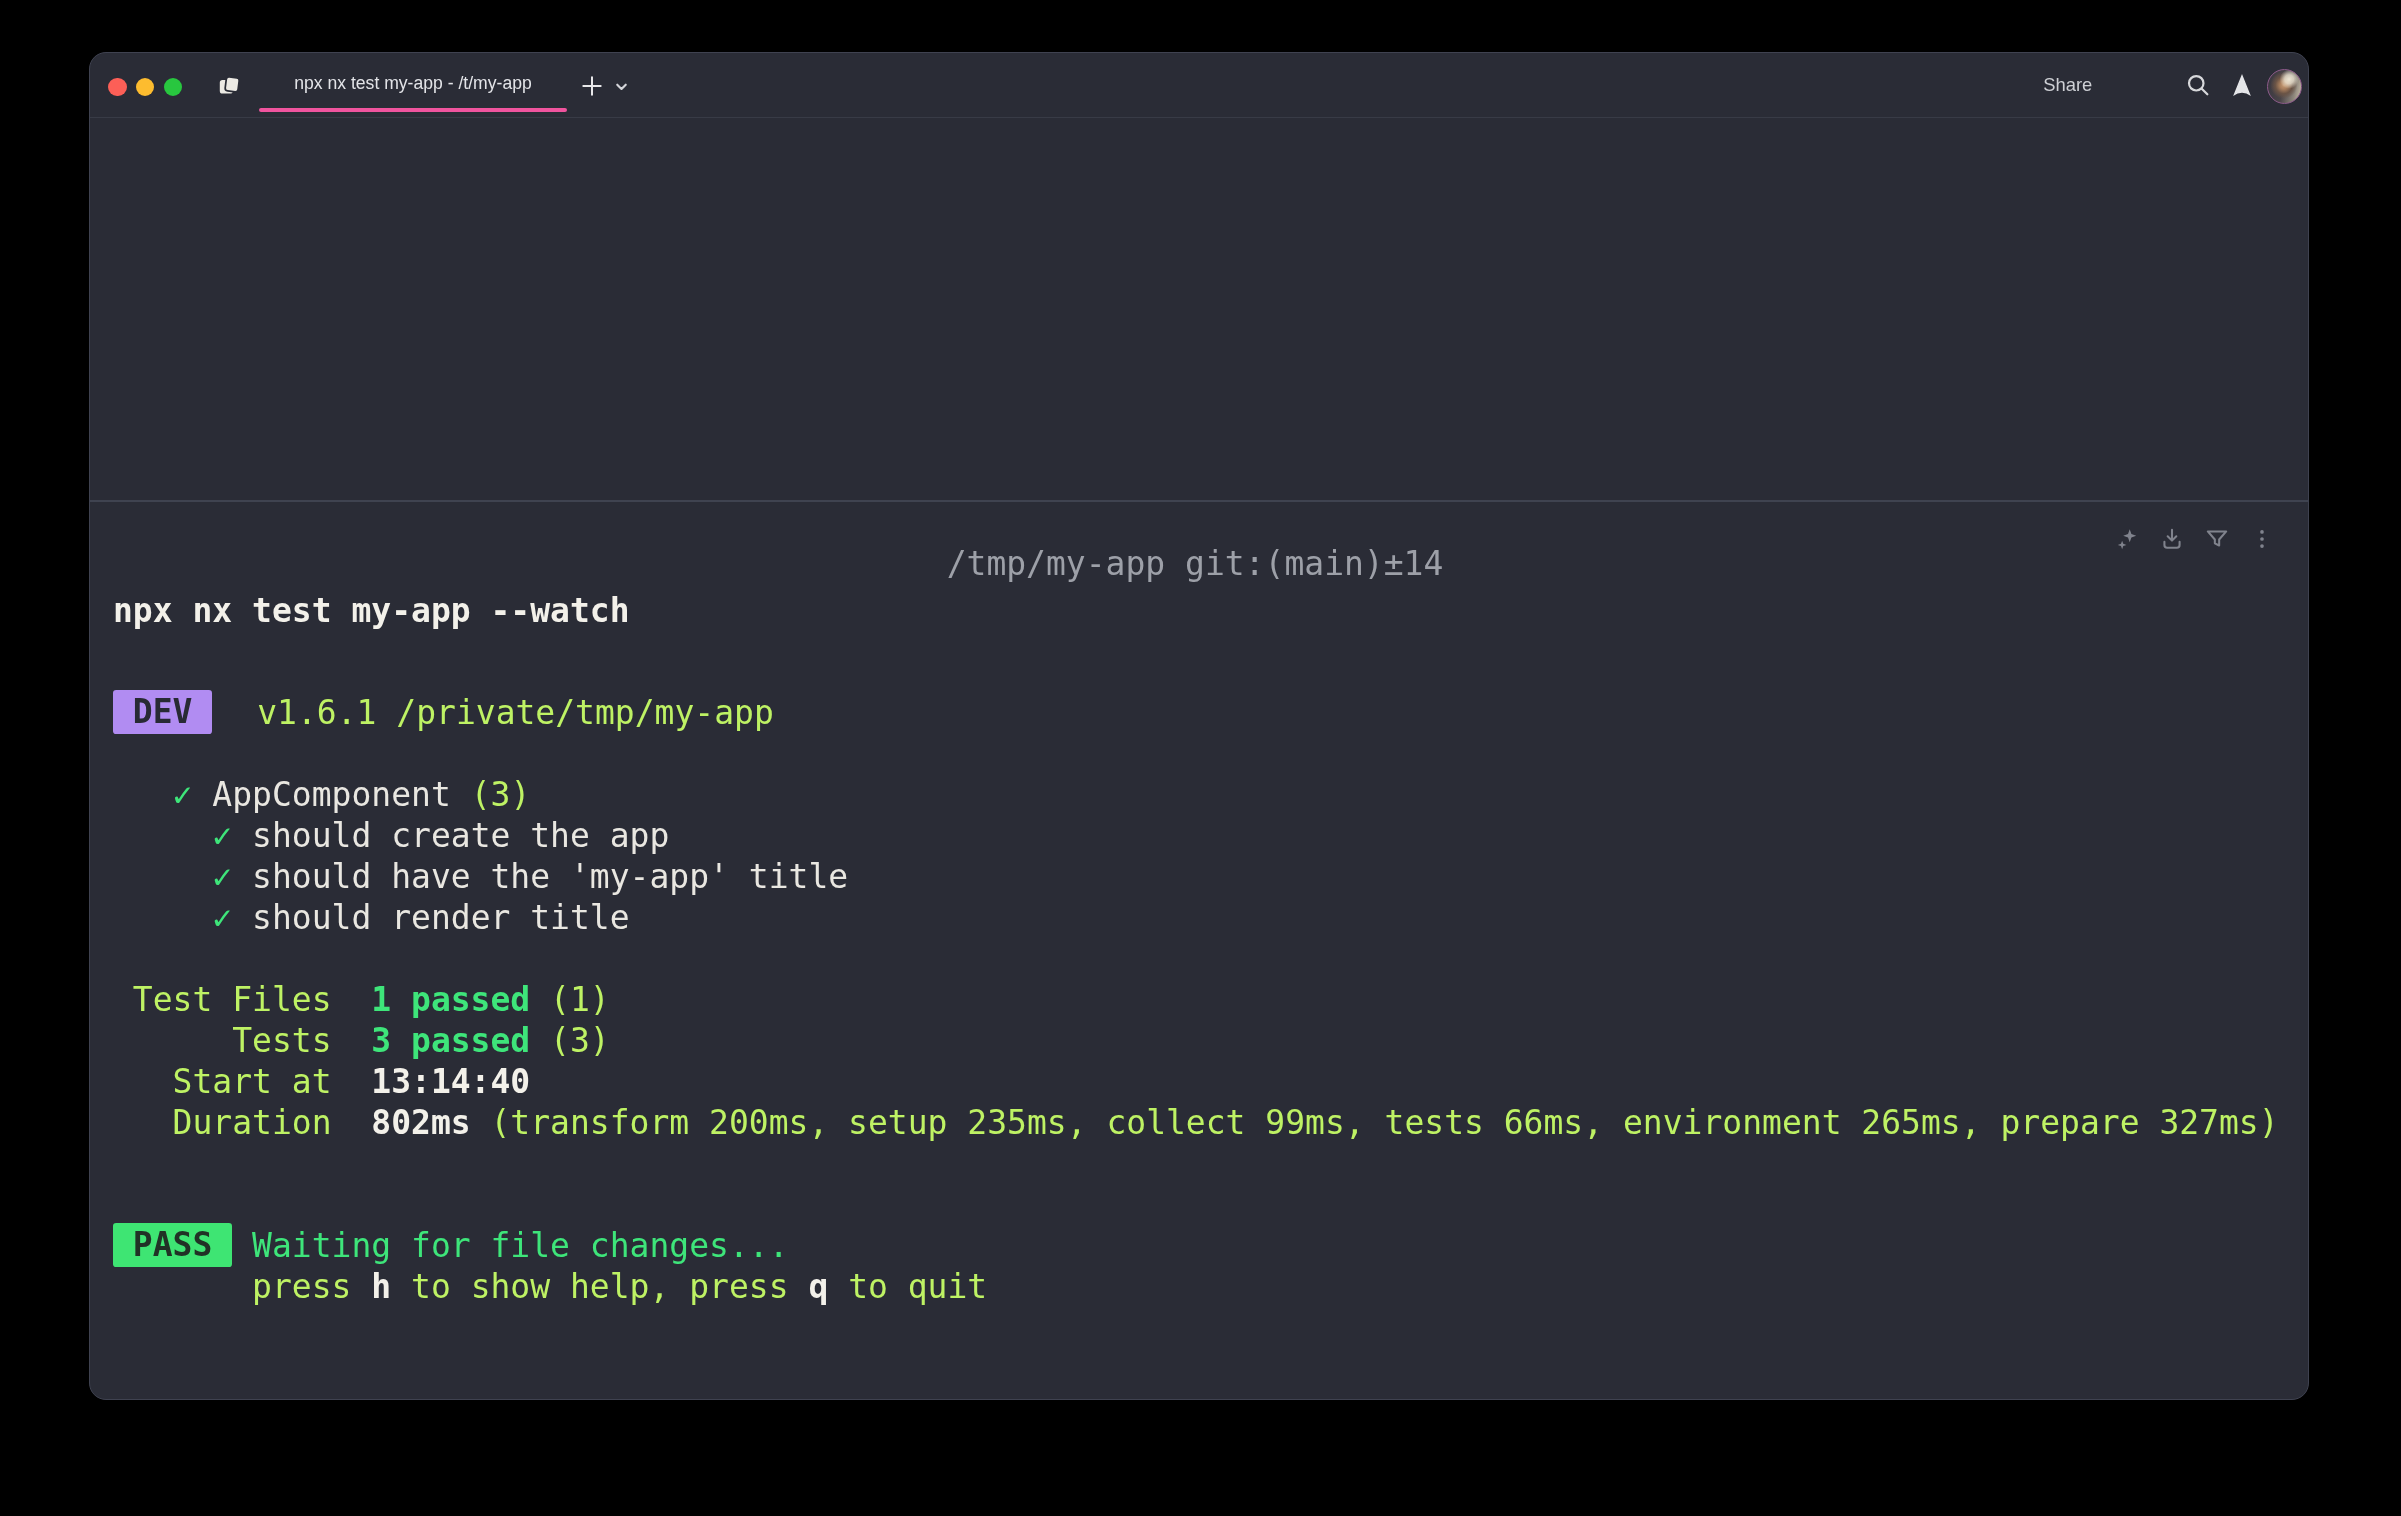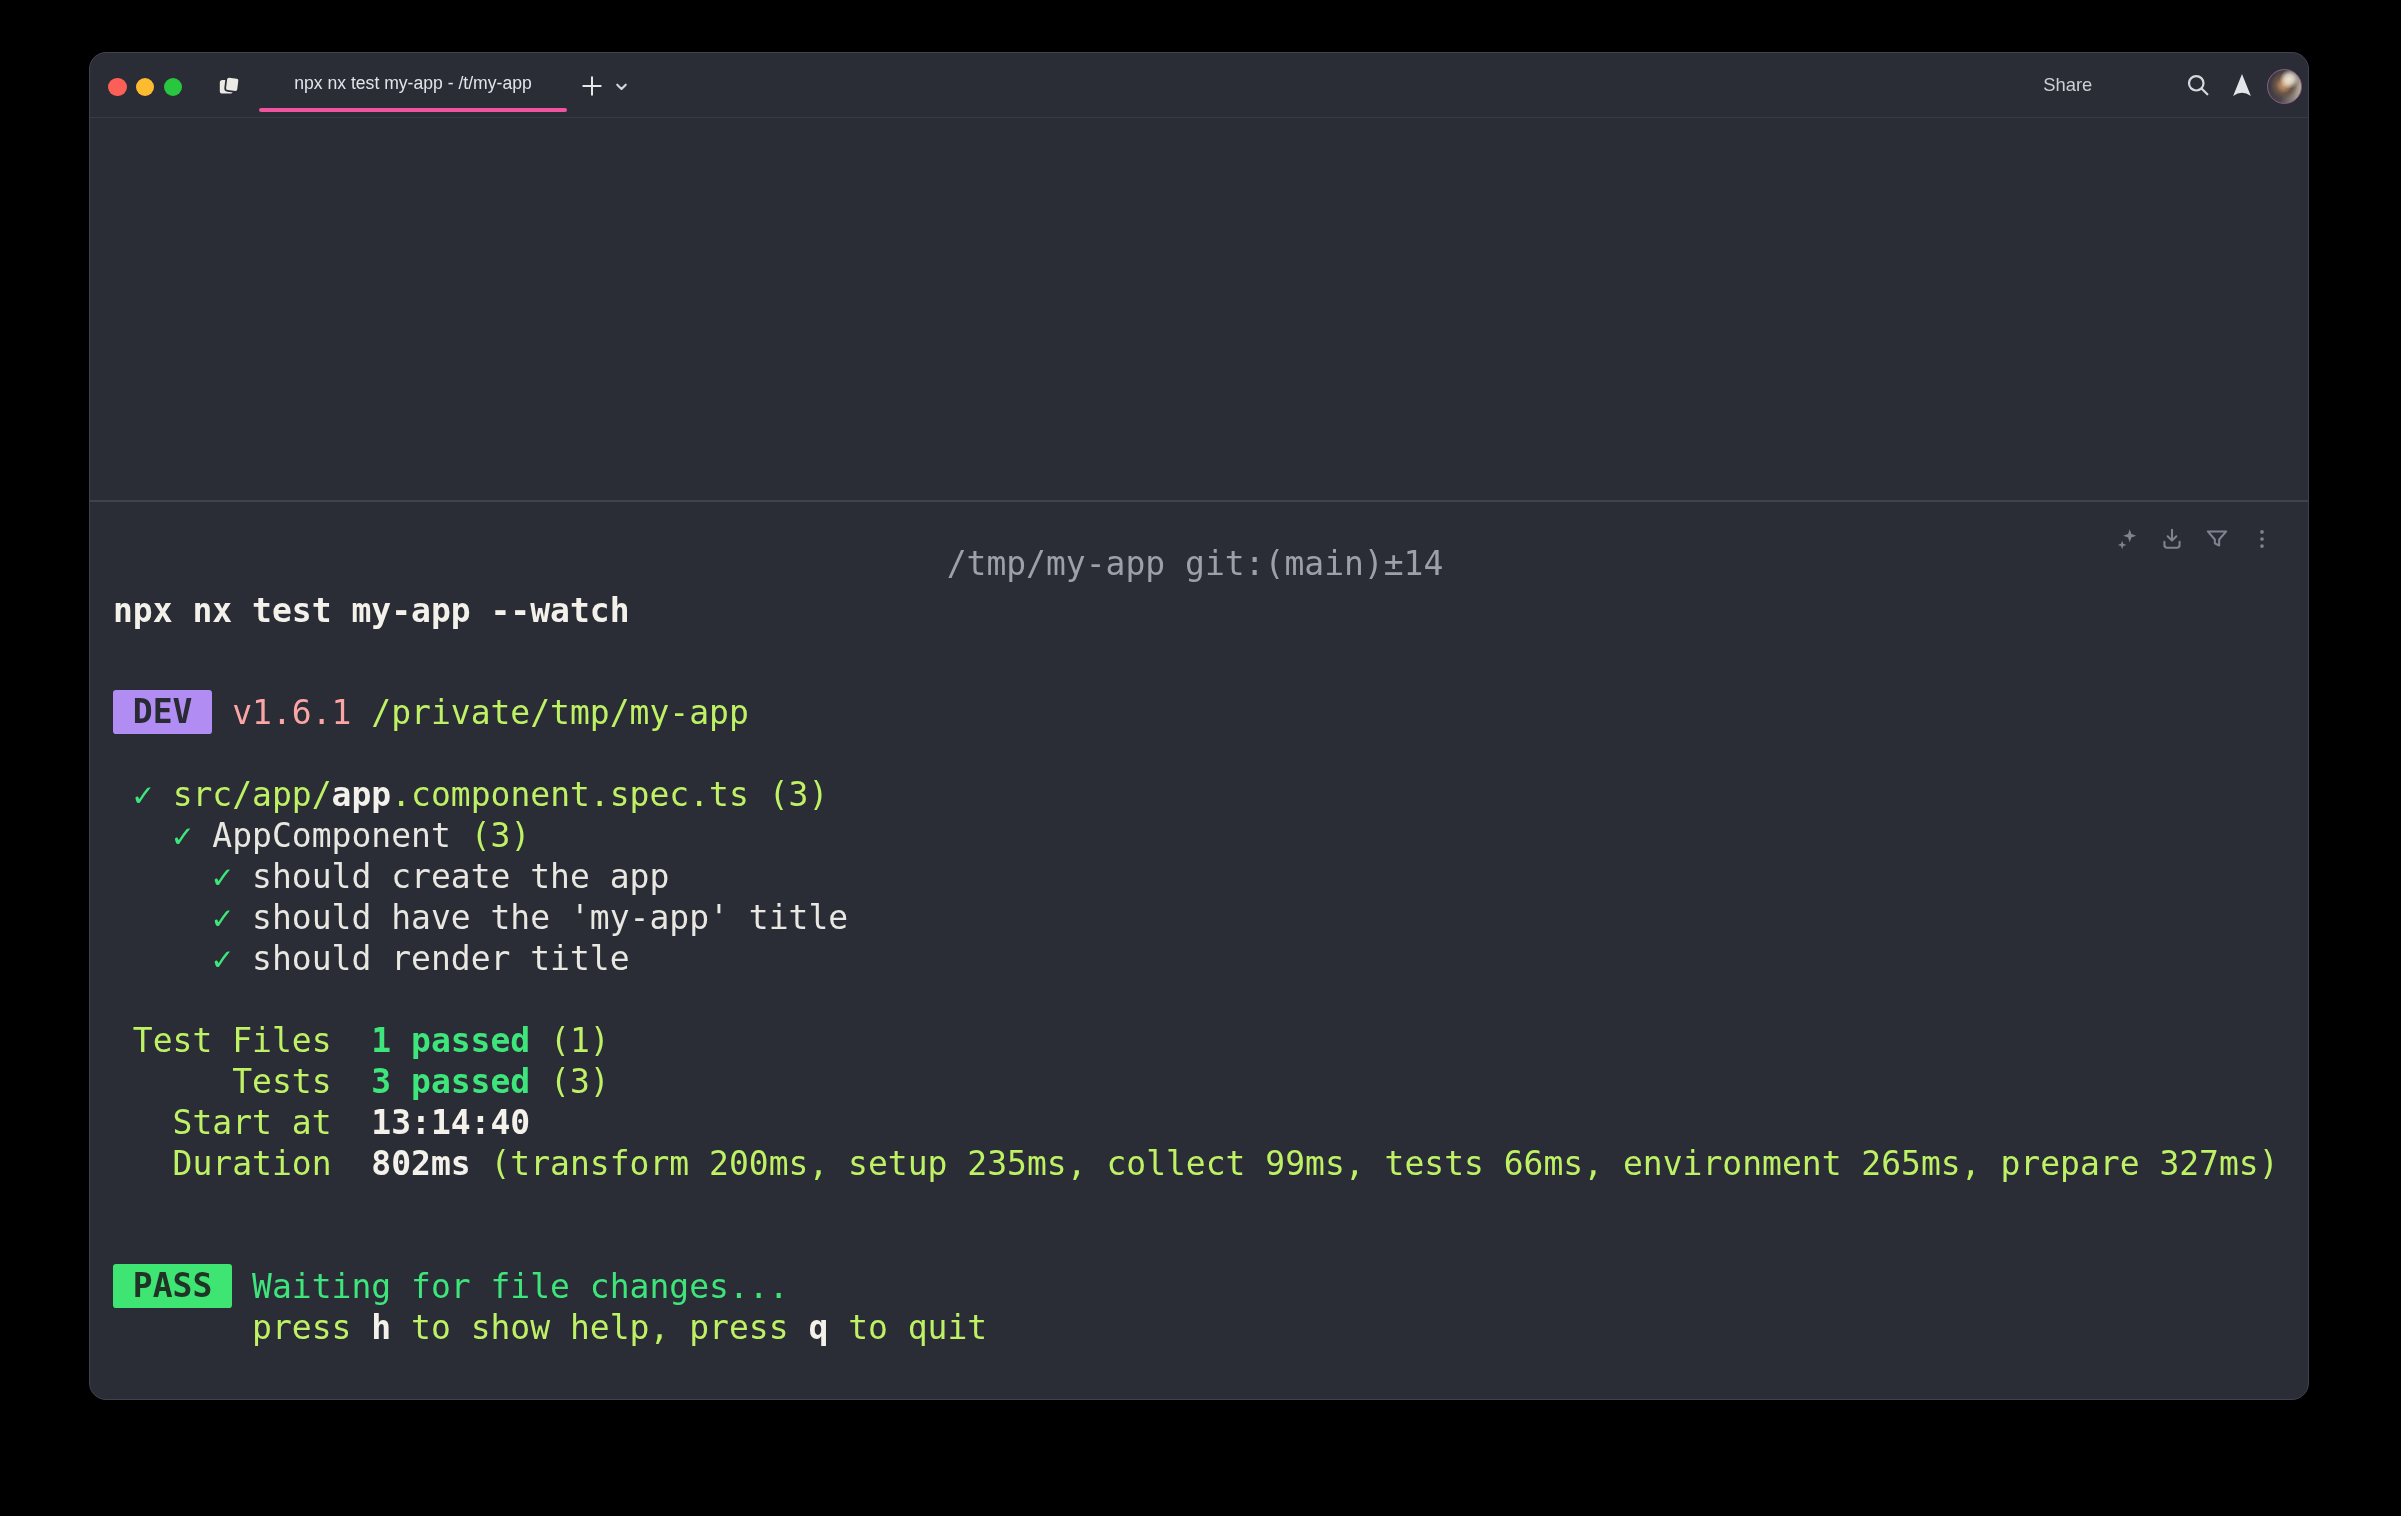--- a/index.html
+++ b/index.html
@@ -116,21 +116,21 @@
     margin-top: 6.1px;
     color: #f3f1ea; font-weight: bold; white-space: pre;
   }
   .terminal-output { margin-top: 20px; }
   .t-line { height: 41px; line-height: 41px; white-space: pre; }
   .s-dim  { color: #bef264; }
   .s-fg   { color: #e9e7e1; }
   .s-fgb  { color: #f3f1ea; font-weight: bold; }
   .s-grn  { color: #3ee57a; }
   .s-grnb { color: #3ee57a; font-weight: bold; }
-  .s-pur  { color: #fca5a5; }
+  .s-pur  { color: #bef264; margin-left: 25px; }
   .s-dev  {
     background: #b18cf2; color: #282a34;
     font-weight: bold; padding: 2.3px 1ch; border-radius: 3.1px;
   }
   .s-pass {
     background: #3ee573; color: #213226;
     font-weight: bold; padding: 2.3px 1ch; border-radius: 3.1px;
   }
   
   .block-toolbar {
@@ -197,21 +197,20 @@
   <div class="scrollback"></div>
   <div class="block-divider"></div>
 
   <div class="block">
     <div class="prompt-line">/tmp/my-app git:(main)±14</div>
     <div class="command-line">npx nx test my-app --watch</div>
     <div class="terminal-output">
         <div class="t-line"></div>
         <div class="t-line"><span class="s-dev">DEV</span><span class="s-dim"> </span><span class="s-pur">v1.6.1</span><span class="s-dim"> </span><span class="s-dim">/private/tmp/my-app</span></div>
         <div class="t-line"></div>
-        <div class="t-line"><span class="s-dim"> </span><span class="s-grn">✓ </span><span class="s-dim">src/app/</span><span class="s-fgb">app</span><span class="s-dim">.component.spec.ts</span><span class="s-dim"> (3)</span></div>
         <div class="t-line"><span class="s-dim">   </span><span class="s-grn">✓ </span><span class="s-fg">AppComponent</span><span class="s-dim"> (3)</span></div>
         <div class="t-line"><span class="s-dim">     </span><span class="s-grn">✓ </span><span class="s-fg">should create the app</span></div>
         <div class="t-line"><span class="s-dim">     </span><span class="s-grn">✓ </span><span class="s-fg">should have the 'my-app' title</span></div>
         <div class="t-line"><span class="s-dim">     </span><span class="s-grn">✓ </span><span class="s-fg">should render title</span></div>
         <div class="t-line"></div>
         <div class="t-line"><span class="s-dim"> Test Files  </span><span class="s-grnb">1 passed</span><span class="s-dim"> (1)</span></div>
         <div class="t-line"><span class="s-dim">      Tests  </span><span class="s-grnb">3 passed</span><span class="s-dim"> (3)</span></div>
         <div class="t-line"><span class="s-dim">   Start at  </span><span class="s-fgb">13:14:40</span></div>
         <div class="t-line"><span class="s-dim">   Duration  </span><span class="s-fgb">802ms</span><span class="s-dim"> (transform 200ms, setup 235ms, collect 99ms, tests 66ms, environment 265ms, prepare 327ms)</span></div>
         <div class="t-line"></div>

